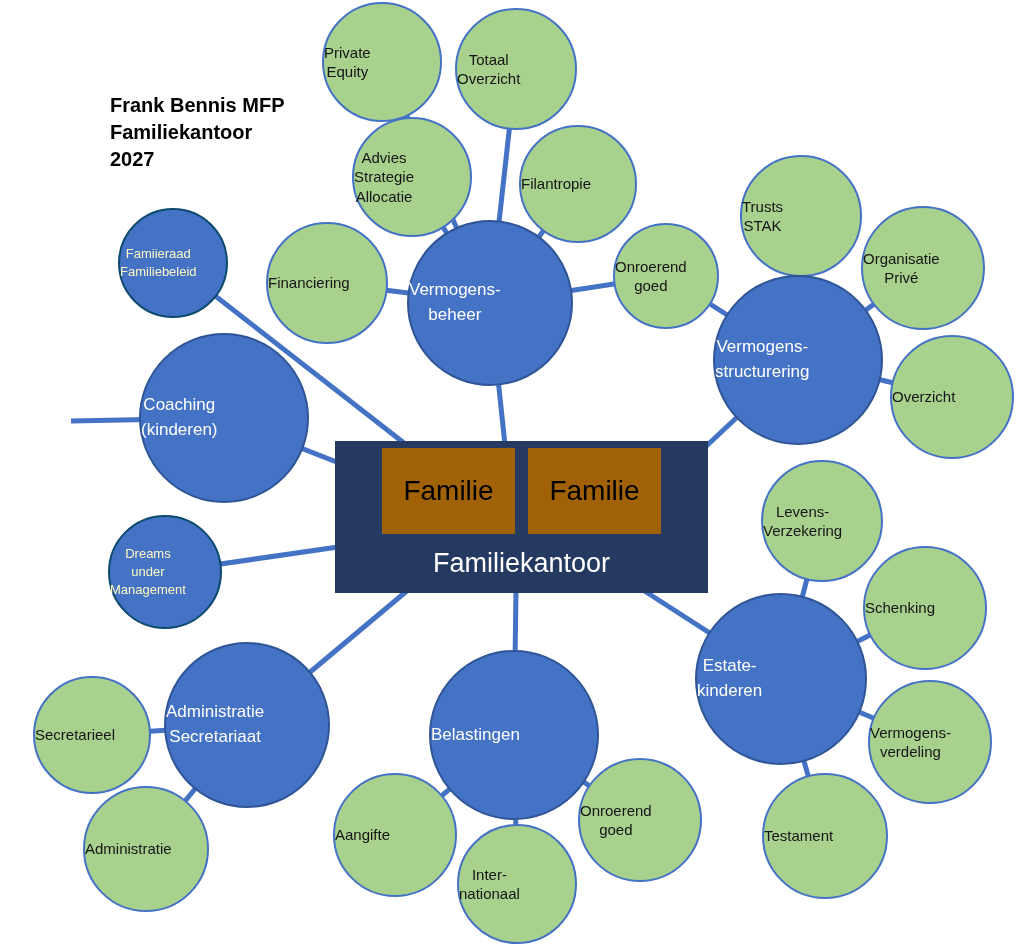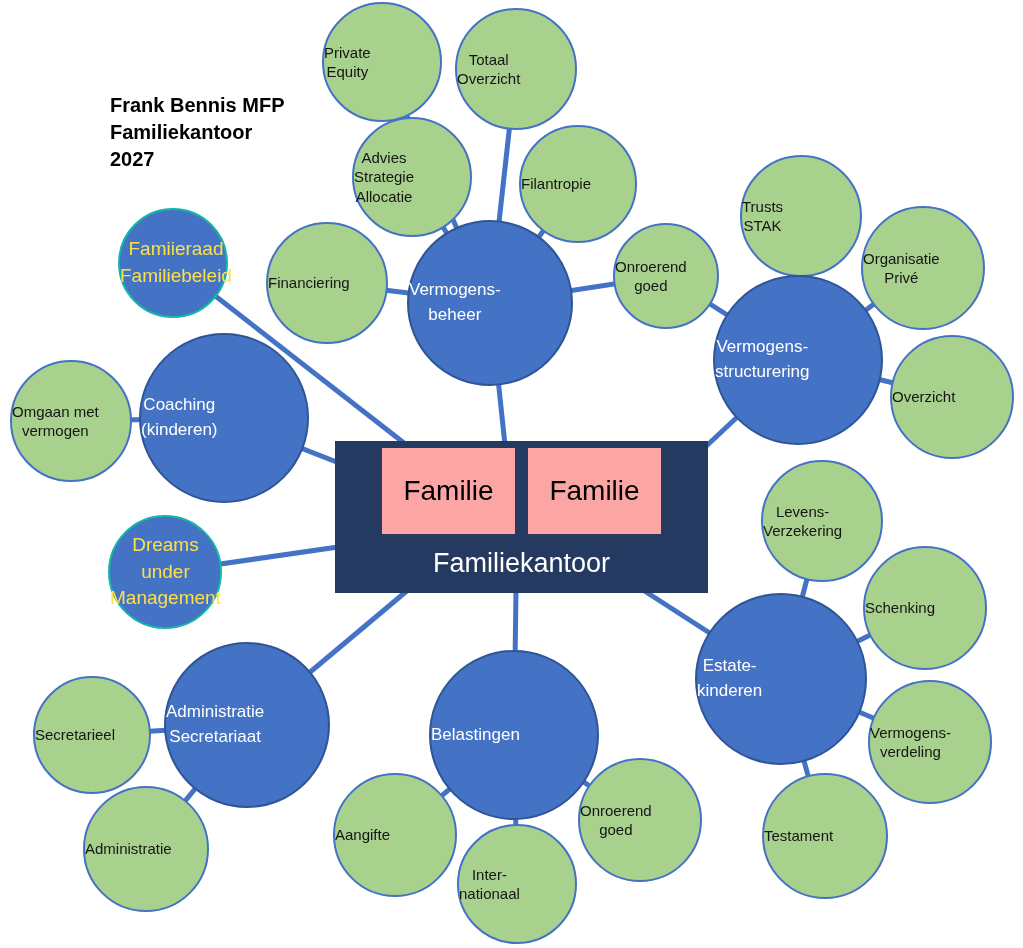--- a/index.html
+++ b/index.html
@@ -3,25 +3,25 @@
 <meta charset="utf-8">
 <style>
   html,body{margin:0;padding:0;background:#ffffff;}
   body{width:1023px;height:948px;position:relative;font-family:"Liberation Sans",sans-serif;overflow:hidden;}
   .canvas{position:absolute;inset:0;width:1023px;height:948px;}
   svg.links{position:absolute;left:0;top:0;width:1023px;height:948px;}
   .node{position:absolute;border-radius:50%;display:flex;align-items:center;justify-content:flex-start;text-align:center;box-sizing:border-box;}
   .node span{white-space:pre-line;display:block;}
   .leaf{background:#a9d18e;border:2px solid #4472c4;color:#151515;font-size:15px;line-height:1.3;}
   .hub{background:#4472c4;border:2px solid #2f5597;color:#ffffff;font-size:17px;line-height:1.45;font-weight:400;}
-  .hub-sm{background:#4472c4;border:2px solid #14b8a6;color:#fde047;font-size:19px;line-height:1.4;}
+  .hub-sm{background:#4472c4;border:2px solid #0c4a6e;color:#fef9c3;font-size:13px;line-height:1.4;}
   .title{position:absolute;left:110px;top:92px;font-size:20px;font-weight:bold;color:#000000;line-height:1.35;white-space:pre-line;}
   .center-rect{position:absolute;left:335px;top:441px;width:373px;height:152px;background:#243a60;box-sizing:border-box;display:flex;flex-direction:column;align-items:center;}
   .family-row{display:flex;gap:13px;margin-top:7px;}
-  .family-box{width:133px;height:86px;background:#fca5a5;display:flex;align-items:center;justify-content:center;font-size:28px;color:#000000;}
+  .family-box{width:133px;height:86px;background:#a16207;display:flex;align-items:center;justify-content:center;font-size:28px;color:#000000;}
   .center-label{flex:1;display:flex;align-items:center;justify-content:center;color:#ffffff;font-size:27px;}
 </style>
 </head>
 <body>
 
 <div class="canvas">
 
   <svg class="links" viewBox="0 0 1023 948">
     <g stroke="#4472c4" stroke-width="5">
       <line x1="383" y1="62" x2="490" y2="303"></line>
@@ -85,24 +85,20 @@
   <div class="node leaf" style="left:740px;top:155px;width:122px;height:122px;">
       <span>Trusts
 STAK</span>
     </div>
   <div class="node leaf" style="left:861px;top:206px;width:124px;height:124px;">
       <span>Organisatie
 Privé</span>
     </div>
   <div class="node leaf" style="left:890px;top:335px;width:124px;height:124px;">
       <span>Overzicht</span>
-    </div>
-  <div class="node leaf" style="left:10px;top:360px;width:122px;height:122px;">
-      <span>Omgaan met
-vermogen</span>
     </div>
   <div class="node leaf" style="left:761px;top:460px;width:122px;height:122px;">
       <span>Levens-
 Verzekering</span>
     </div>
   <div class="node leaf" style="left:863px;top:546px;width:124px;height:124px;">
       <span>Schenking</span>
     </div>
   <div class="node leaf" style="left:868px;top:680px;width:124px;height:124px;">
       <span>Vermogens-

